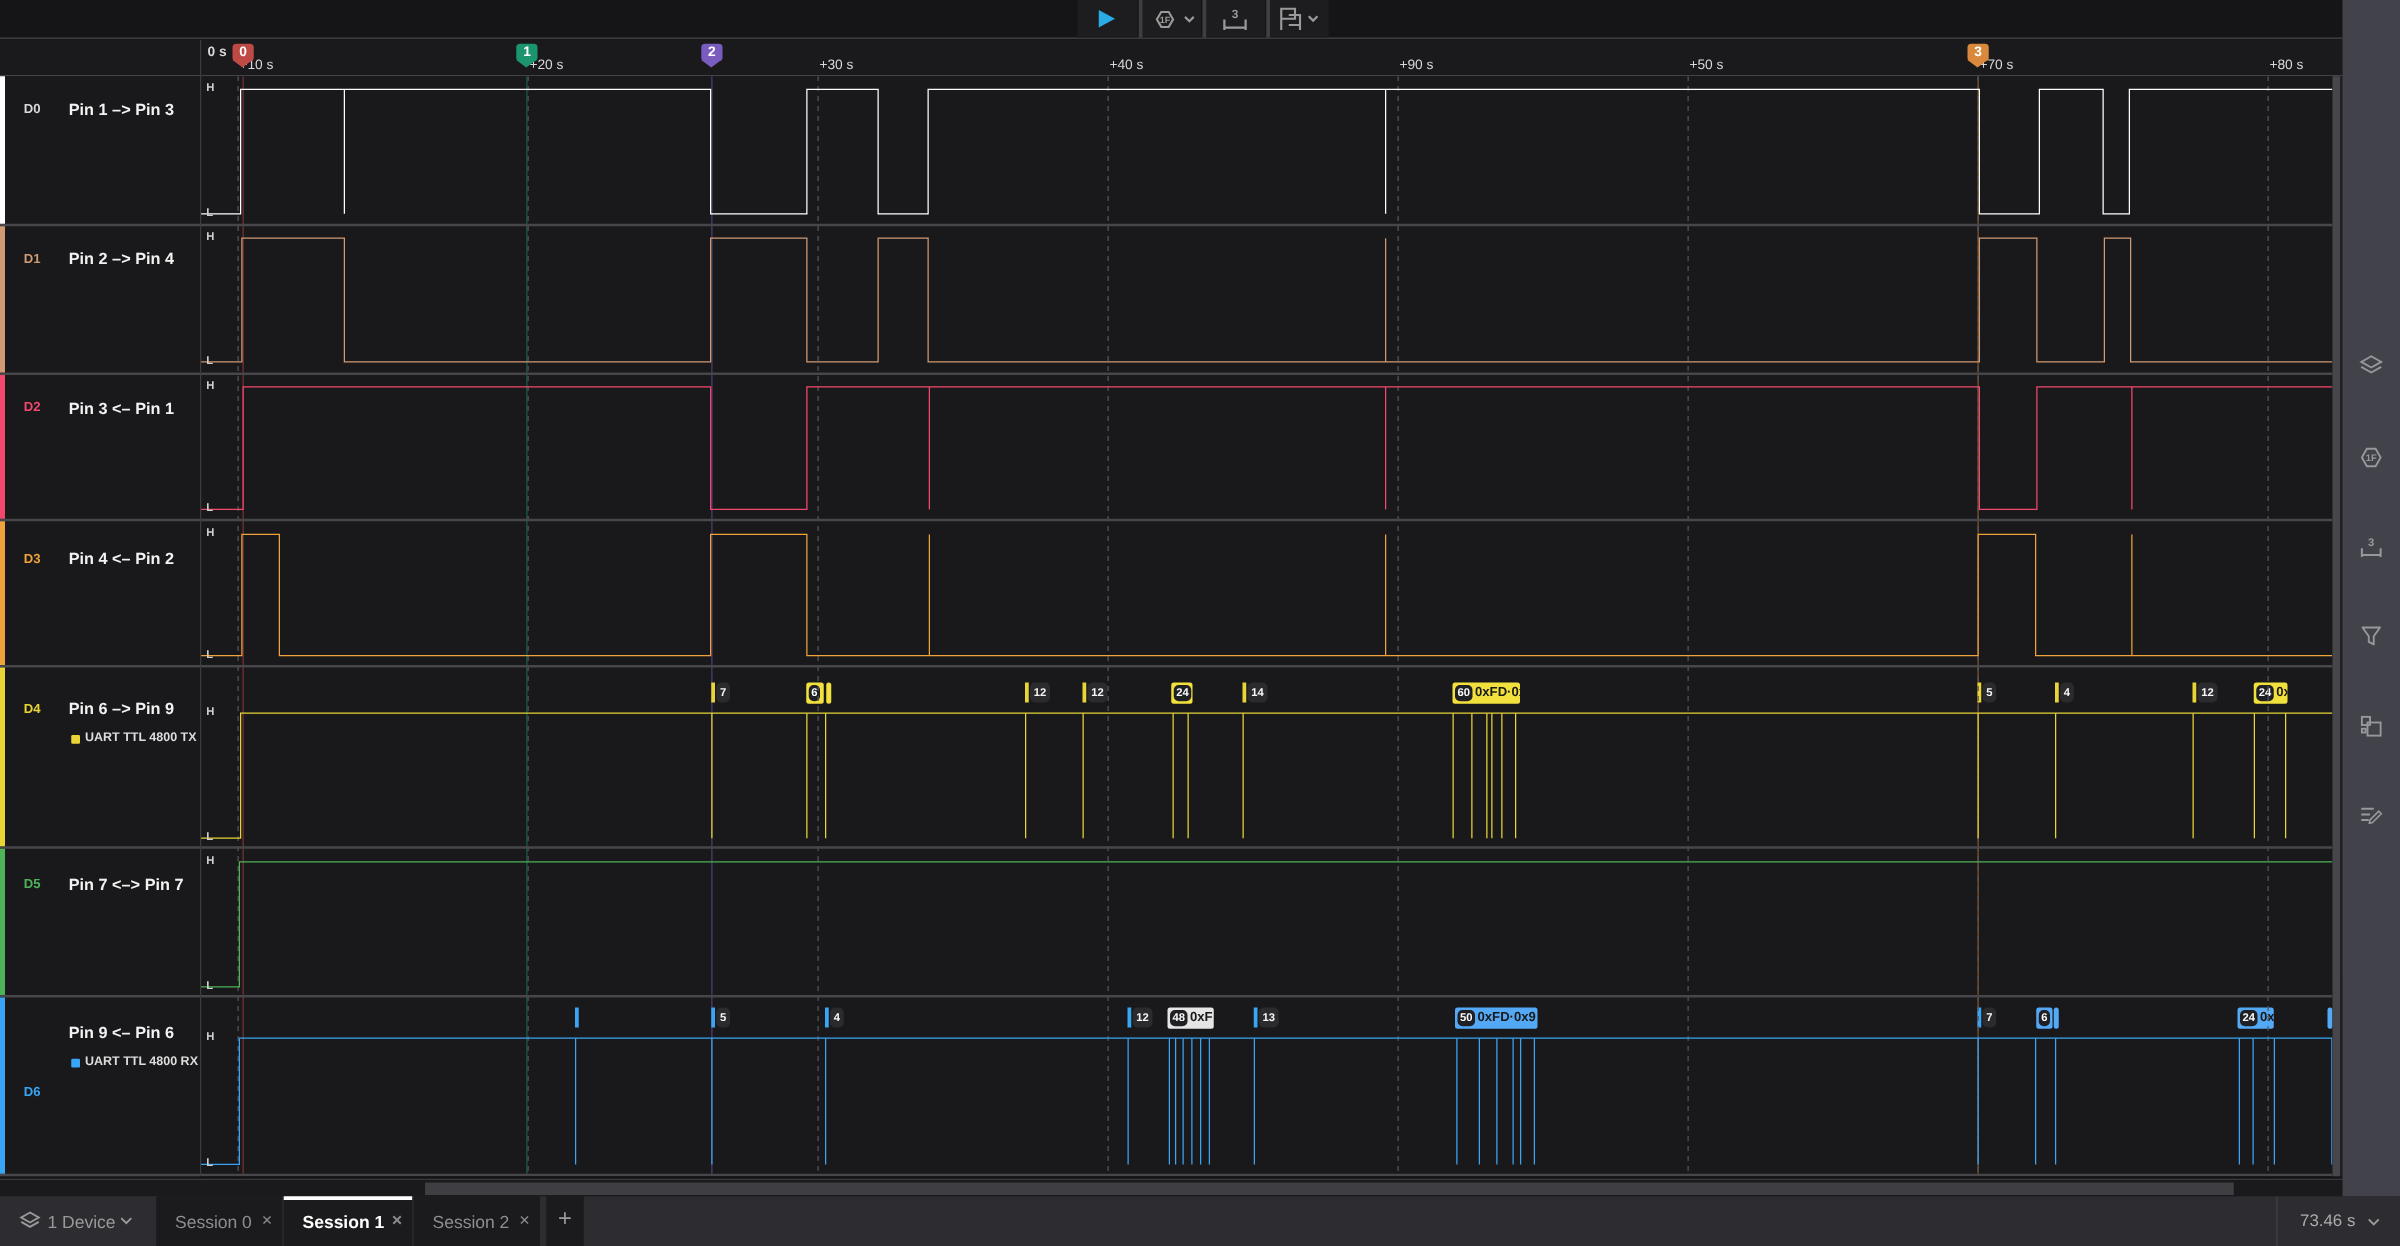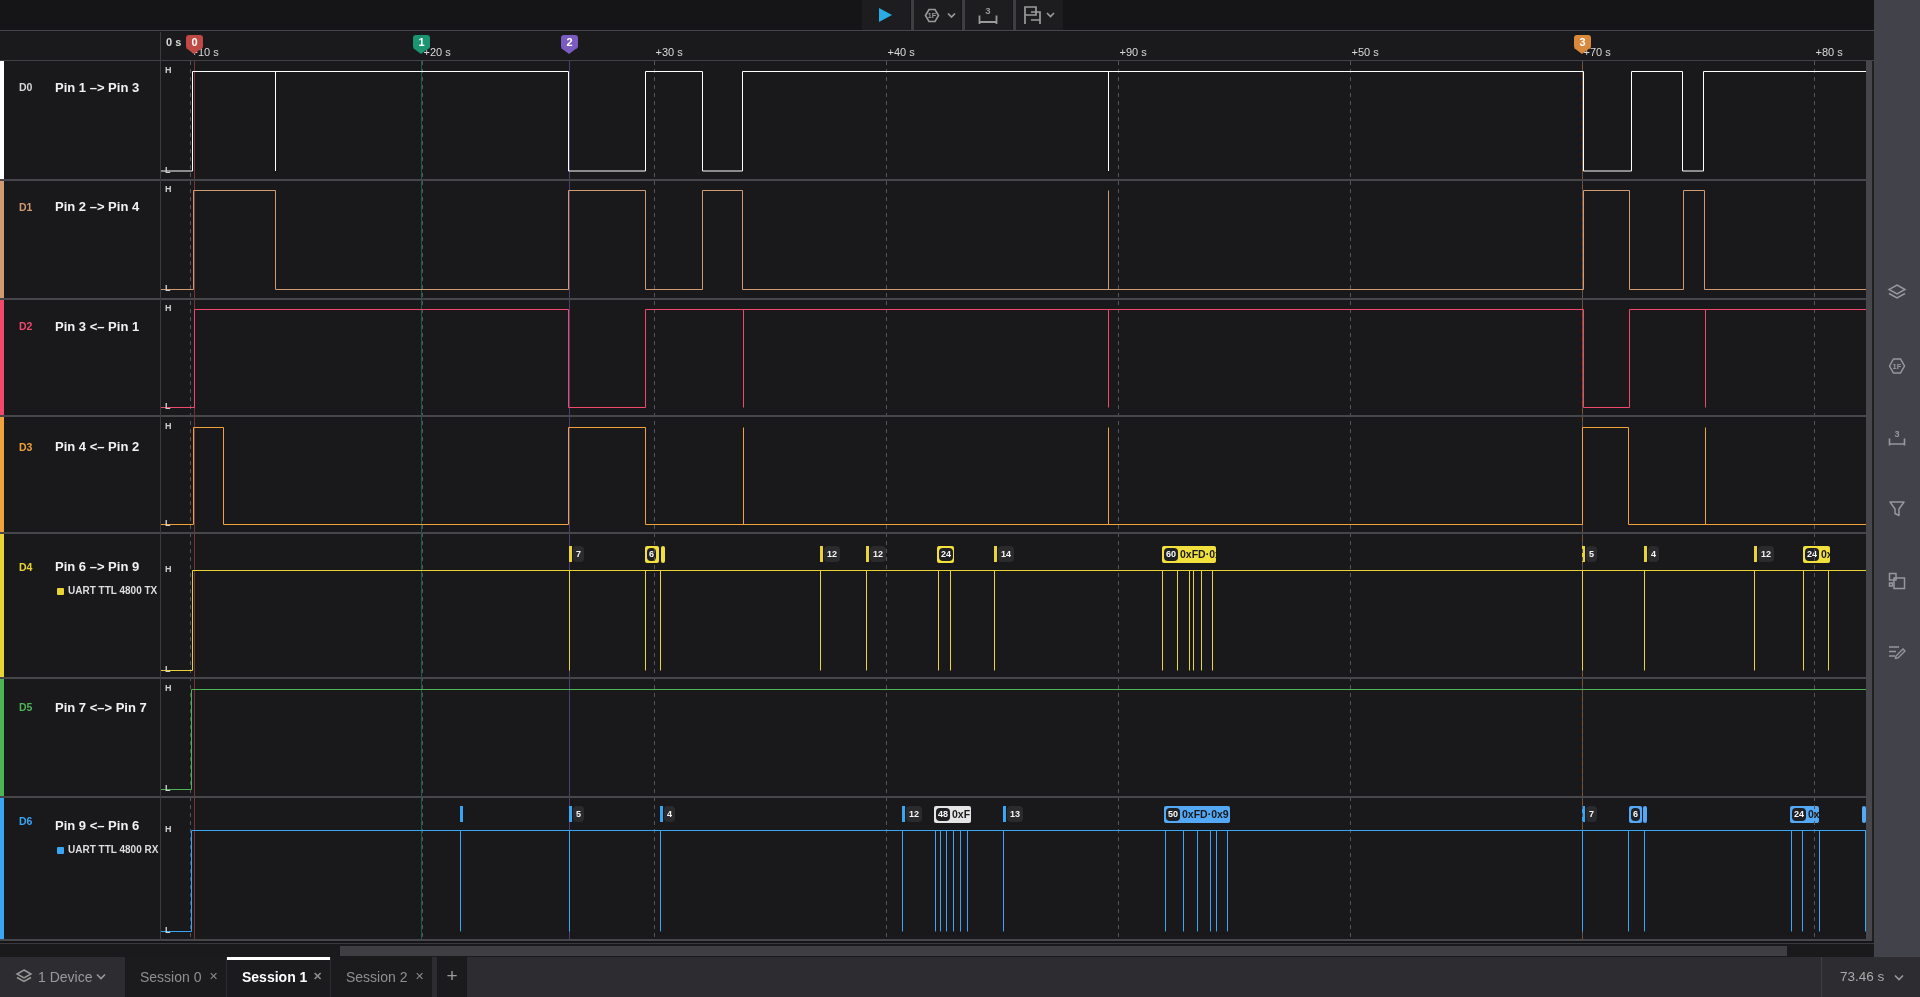--- a/index.html
+++ b/index.html
@@ -114,21 +114,21 @@
 <div class="chid abs" style="left:19px;top:320.0px;color:#f2486e">D2</div>
 <div class="chname abs" style="top:318.5px">Pin 3 &lt;– Pin 1</div>
 <div class="chid abs" style="left:19px;top:440.5px;color:#f0a23b">D3</div>
 <div class="chname abs" style="top:439.0px">Pin 4 &lt;– Pin 2</div>
 <div class="chid abs" style="left:19px;top:560.5px;color:#e8d435">D4</div>
 <div class="chname abs" style="top:559.0px">Pin 6 –&gt; Pin 9</div>
 <div class="chbullet abs" style="top:588.0px;background:#e8d435"></div>
 <div class="chsub abs" style="top:585.0px">UART TTL 4800 TX</div>
 <div class="chid abs" style="left:19px;top:701.0px;color:#4db357">D5</div>
 <div class="chname abs" style="top:699.5px">Pin 7 &lt;–&gt; Pin 7</div>
-<div class="chid abs" style="left:19px;top:815px;color:#38a5f5">D6</div>
+<div class="chid abs" style="left:19px;top:868px;color:#38a5f5">D6</div>
 <div class="chname abs" style="top:818.0px">Pin 9 &lt;– Pin 6</div>
 <div class="chbullet abs" style="top:847.0px;background:#38a5f5"></div>
 <div class="chsub abs" style="top:844.0px">UART TTL 4800 RX</div>
 <div id="wavearea">
 <div class="rowsep" style="top:118px"></div>
 <div class="rowsep" style="top:237px"></div>
 <div class="rowsep" style="top:354px"></div>
 <div class="rowsep" style="top:471px"></div>
 <div class="rowsep" style="top:616px"></div>
 <div class="rowsep" style="top:735px"></div>

